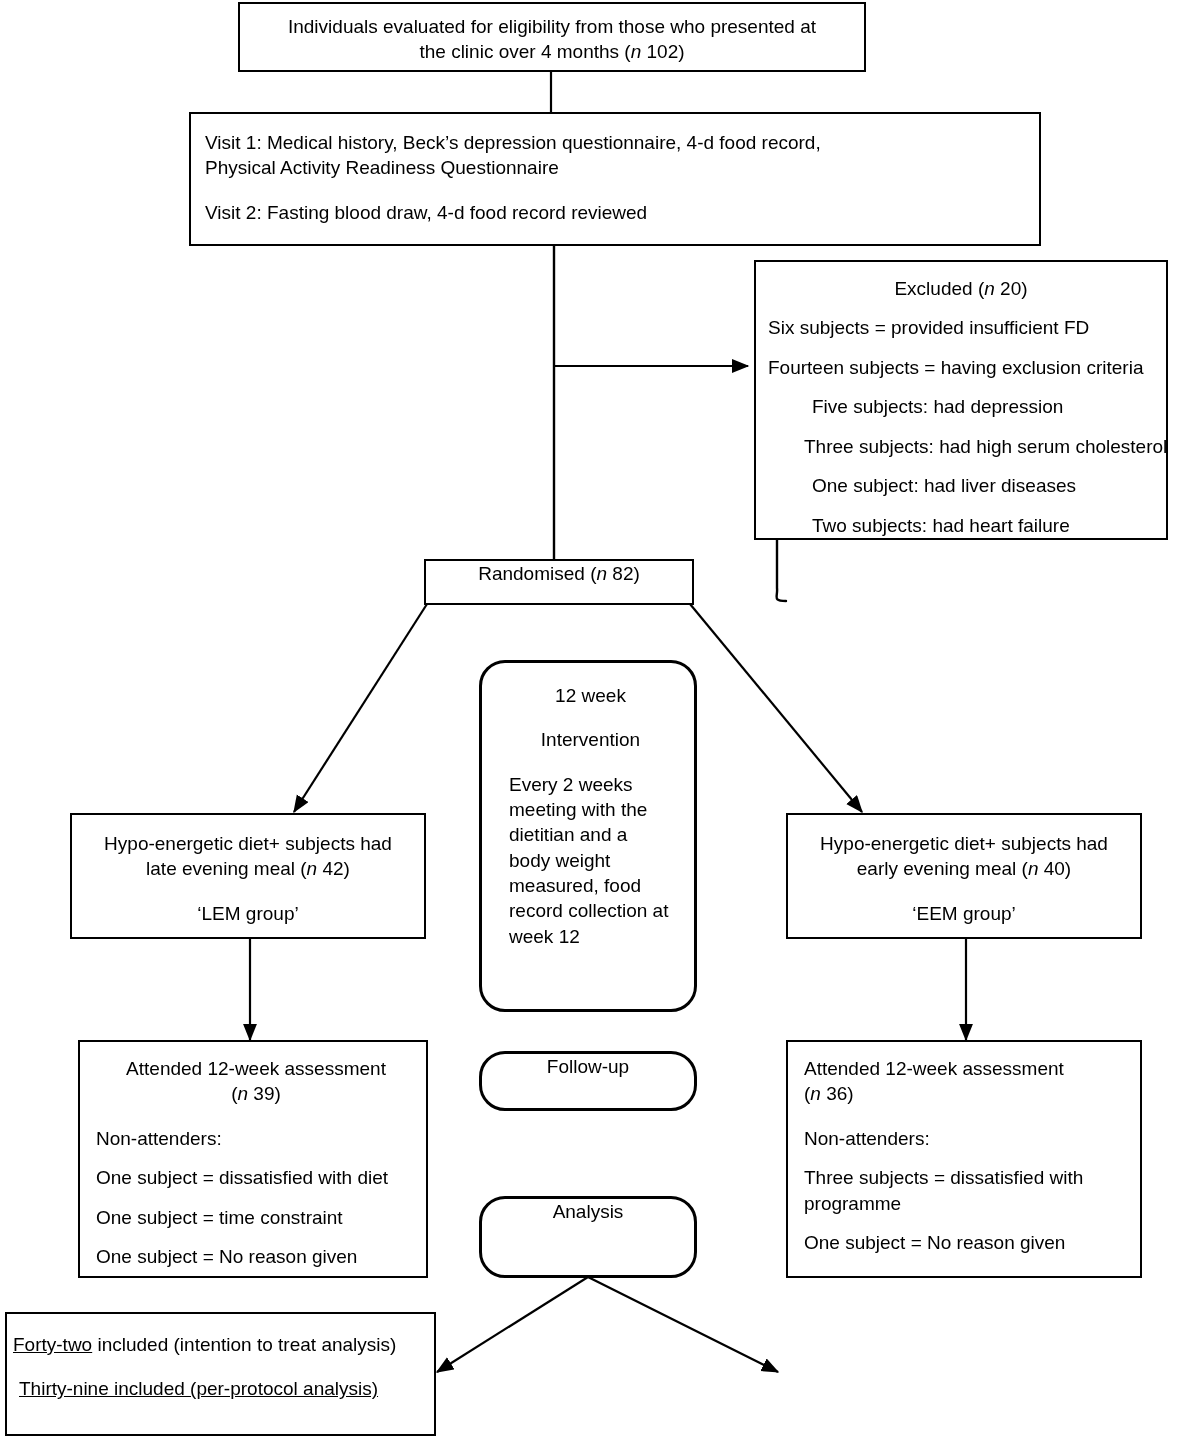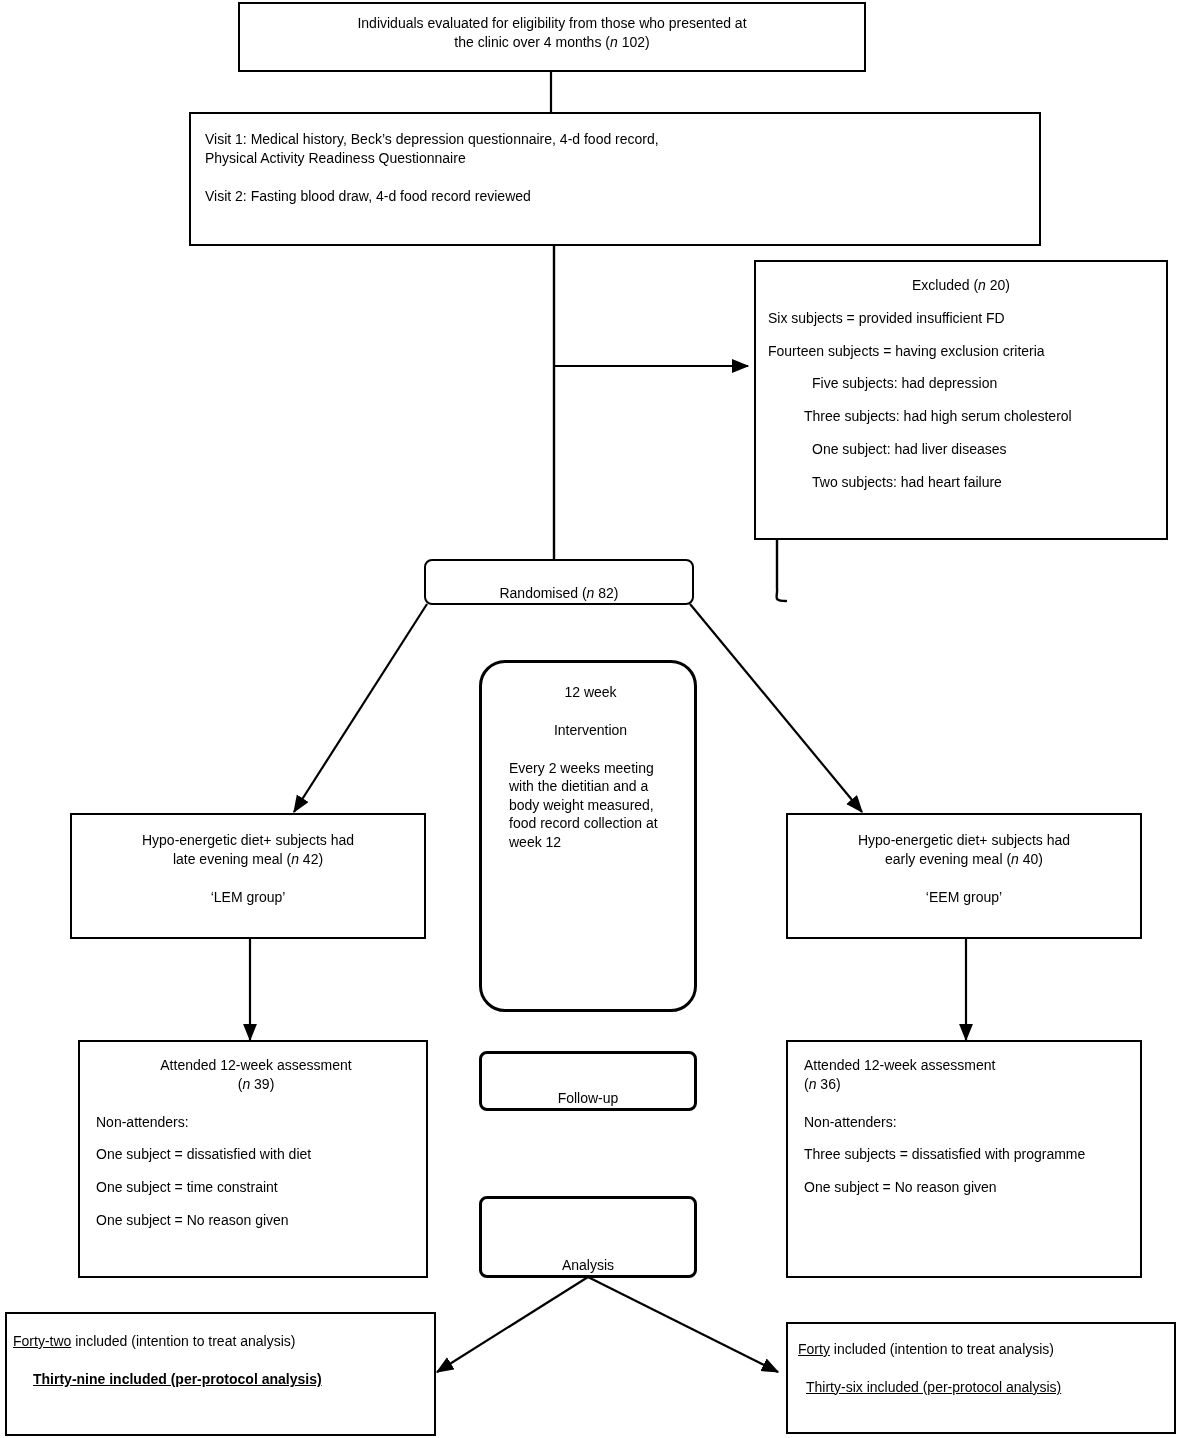--- a/index.html
+++ b/index.html
@@ -16,21 +16,21 @@
     width: 1181px;
     height: 1438px;
     background: #ffffff;
     overflow: hidden;
   }
   .box {
     position: absolute;
     box-sizing: border-box;
     border: 2.5px solid #000000;
     background: #ffffff;
-    font-size: 14px;
+    font-size: 19px;
     line-height: 1.34;
     z-index: 3;
   }
   .round {
     border-radius: 26px;
     border-width: 3px;
   }
   .pad {
     padding: 10px 14px;
   }
@@ -50,23 +50,22 @@
     top: 0;
     width: 1181px;
     height: 1438px;
     z-index: 1;
     pointer-events: none;
   }
   .indent { padding-left: 36px; }
   .indent2 { padding-left: 44px; }
   .vcenter {
     display: flex;
-    align-items: flex-end;
+    align-items: flex-start;
     justify-content: center;
-    border-radius: 8px;
   }
 </style>
 </head>
 <body>
 
 <div id="canvas">
 
   <svg class="flowsvg" viewBox="0 0 1181 1438">
     <defs>
       <marker id="ah" markerWidth="9" markerHeight="9" refX="7.4" refY="3.2" orient="auto" markerUnits="strokeWidth">
@@ -161,21 +160,17 @@
   <div class="box left" style="left:786px; top:1040px; width:356px; height:238px; padding:14px 10px 0 16px;">
     <span class="ln">Attended 12-week assessment</span>
     <span class="ln"><span>(</span><span class="it">n</span><span> 36)</span></span>
     <span class="ln gap">Non-attenders:</span>
     <span class="ln gap-sm">Three subjects = dissatisfied with programme</span>
     <span class="ln gap-sm">One subject = No reason given</span>
   </div>
 
   <div class="box left" style="left:5px; top:1312px; width:431px; height:124px; padding:18px 6px 0 6px;">
     <span class="ln"><span class="u">Forty-two</span><span> included (intention to treat analysis)</span></span>
-    <span class="ln gap u" style="margin-left:20px;font-weight:bold;">Thirty-nine included (per-protocol analysis)</span>
+    <span class="ln gap u" style="margin-left:6px;">Thirty-nine included (per-protocol analysis)</span>
   </div>
 
-  <div class="box left" style="left:786px; top:1322px; width:390px; height:112px; padding:16px 4px 0 10px;">
-    <span class="ln"><span class="u">Forty</span><span> included (intention to treat analysis)</span></span>
-    <span class="ln gap u" style="margin-left:8px;">Thirty-six included (per-protocol analysis)</span>
-  </div>
 
 </div>
 
 </body></html>

